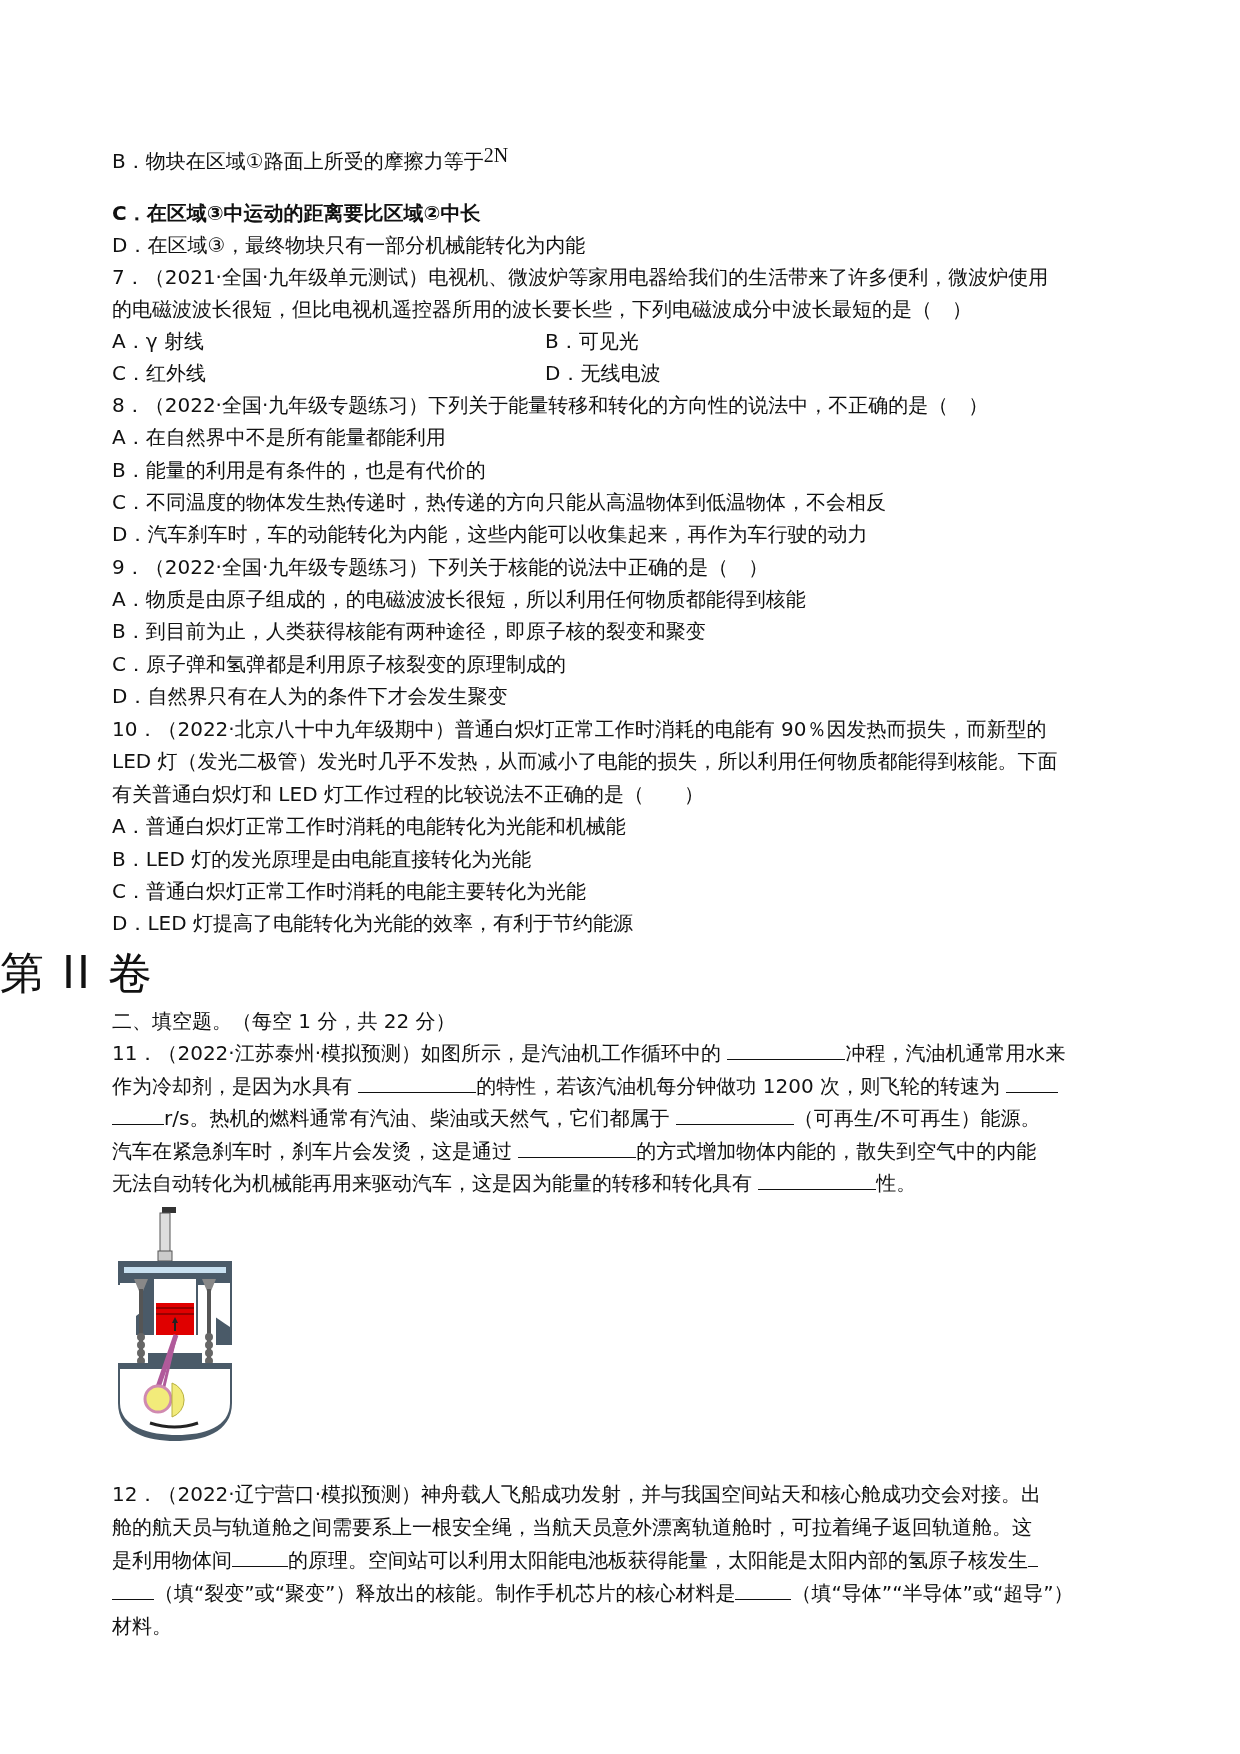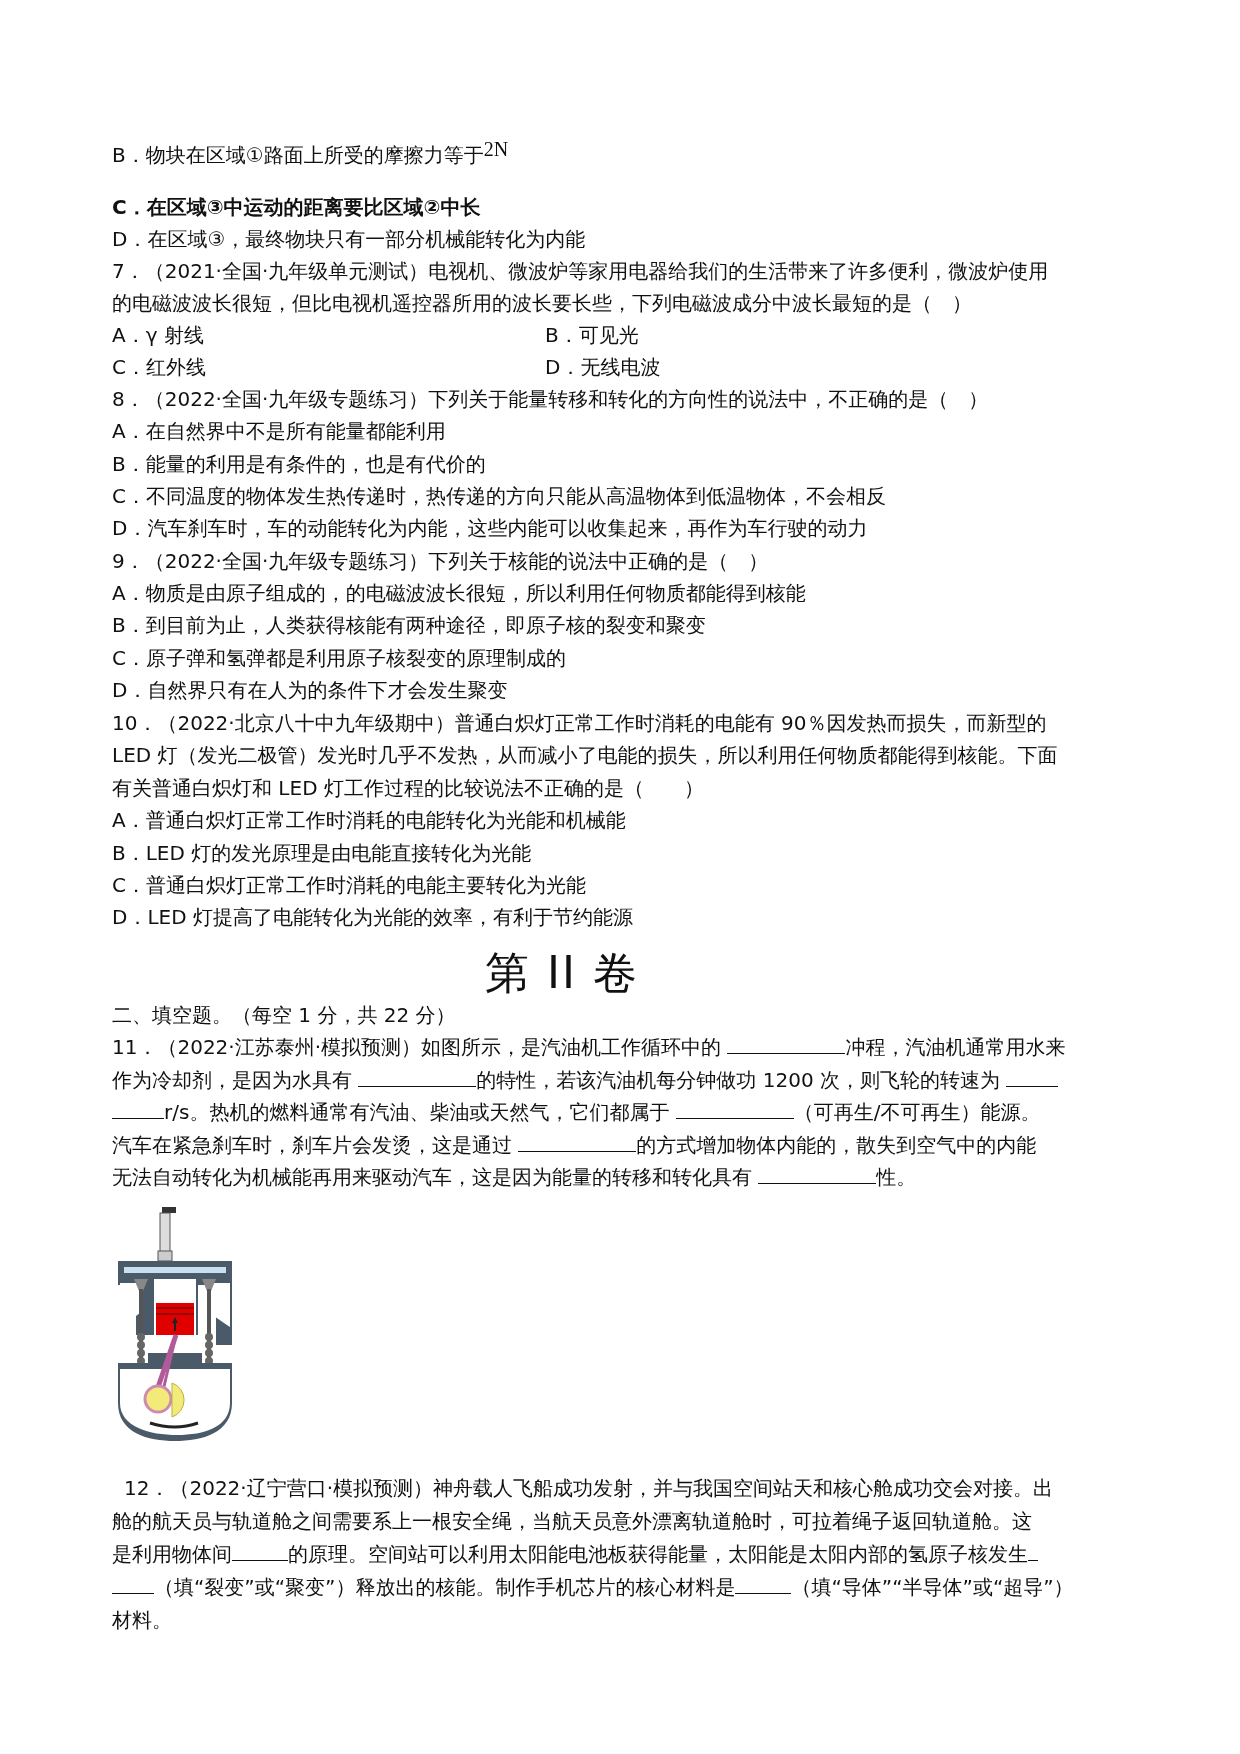--- a/index.html
+++ b/index.html
@@ -3,26 +3,26 @@
 <meta charset="utf-8">
 <style>
   html, body { margin: 0; padding: 0; background: #ffffff; }
   body {
     width: 1240px; height: 1754px; position: relative; overflow: hidden;
     font-family: "DejaVu Sans", "Liberation Sans", sans-serif;
     color: #111; font-size: 20px;
   }
   .line {
     position: absolute; left: 112px; white-space: nowrap;
-    font-size: 20px; line-height: 26px; letter-spacing: 0px;
+    font-size: 20px; line-height: 38px; letter-spacing: 0px;
   }
   .sup { font-family: "Liberation Serif", serif; font-size: 20px; position: relative; top: -6px; }
   .col2 { position: absolute; left: 545px; }
   .heading {
-    position: absolute; left: 0; width: 1124px; top: 948px; text-align: center;
+    position: absolute; left: 0; width: 1124px; top: 948px; 
     font-size: 44px; line-height: 50px; letter-spacing: 2px;
   }
   .blank { display: inline-block; border-bottom: 1.5px solid #111; height: 18px; vertical-align: baseline; }
   .figure { position: absolute; left: 110px; top: 1203px; width: 130px; height: 240px; }
 </style>
 </head>
 <body>
 
 <div class="line" style="top:142px;">
   <span>B．物块在区域①路面上所受的摩擦力等于</span><span class="sup">2N</span>
@@ -121,21 +121,21 @@
 
     <line x1="66" y1="132" x2="46" y2="190" stroke="#b05a9a" stroke-width="5"></line>
     <line x1="66" y1="132" x2="52" y2="192" stroke="#b05a9a" stroke-width="3"></line>
 
     <circle cx="48" cy="196" r="13" fill="#f2eb7a" stroke="#d08ab0" stroke-width="3"></circle>
     <path d="M62 180 a18 18 0 0 1 0 34 z" fill="#f2eb7a" stroke="#b8b040" stroke-width="1"></path>
     <path d="M40 220 q25 8 48 0" fill="none" stroke="#222" stroke-width="3"></path>
   </svg>
 </div>
 
-<div class="line" style="top:1475px;margin-left:12px;">12．（2022·辽宁营口·模拟预测）神舟载人飞船成功发射，并与我国空间站天和核心舱成功交会对接。出</div>
+<div class="line" style="top:1475px;">12．（2022·辽宁营口·模拟预测）神舟载人飞船成功发射，并与我国空间站天和核心舱成功交会对接。出</div>
 <div class="line" style="top:1508px;">舱的航天员与轨道舱之间需要系上一根安全绳，当航天员意外漂离轨道舱时，可拉着绳子返回轨道舱。这</div>
 <div class="line" style="top:1541px;">
   <span>是利用物体间</span><span class="blank" style="width:56px;"></span><span>的原理。空间站可以利用太阳能电池板获得能量，太阳能是太阳内部的氢原子核发生</span><span class="blank" style="width:10px;"></span>
 </div>
 <div class="line" style="top:1574px;">
   <span class="blank" style="width:42px;"></span><span>（填“裂变”或“聚变”）释放出的核能。制作手机芯片的核心材料是</span><span class="blank" style="width:56px;"></span><span>（填“导体”“半导体”或“超导”）</span>
 </div>
 <div class="line" style="top:1607px;">材料。</div>
 
 </body></html>

